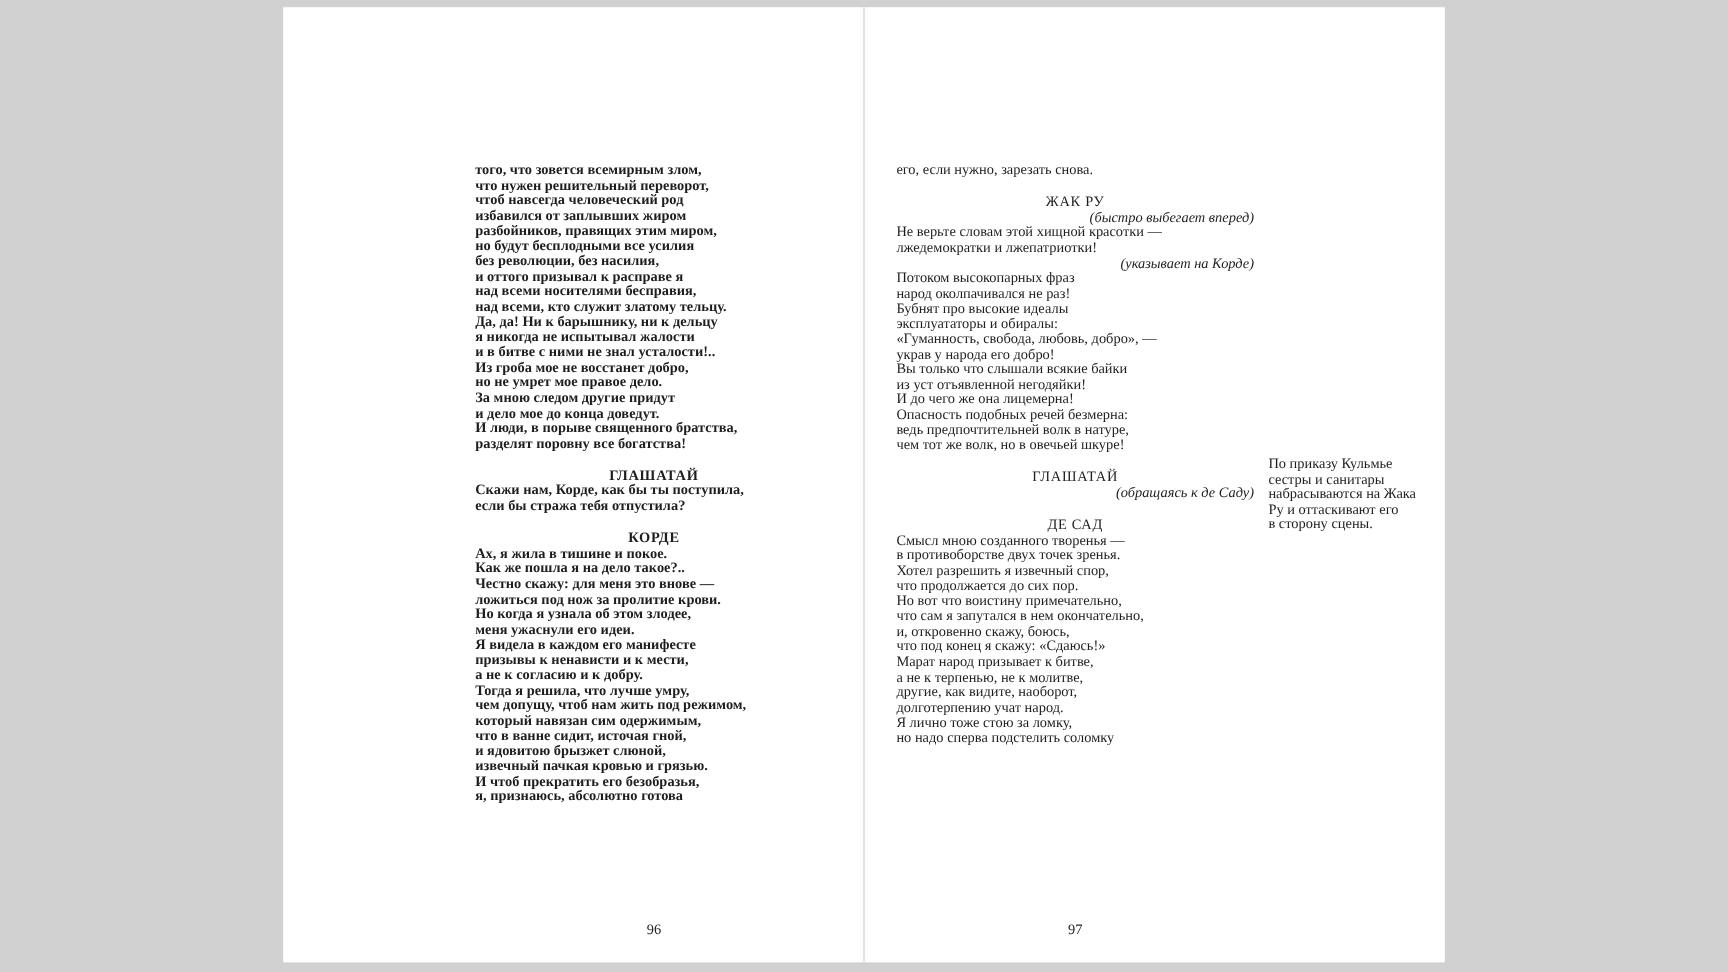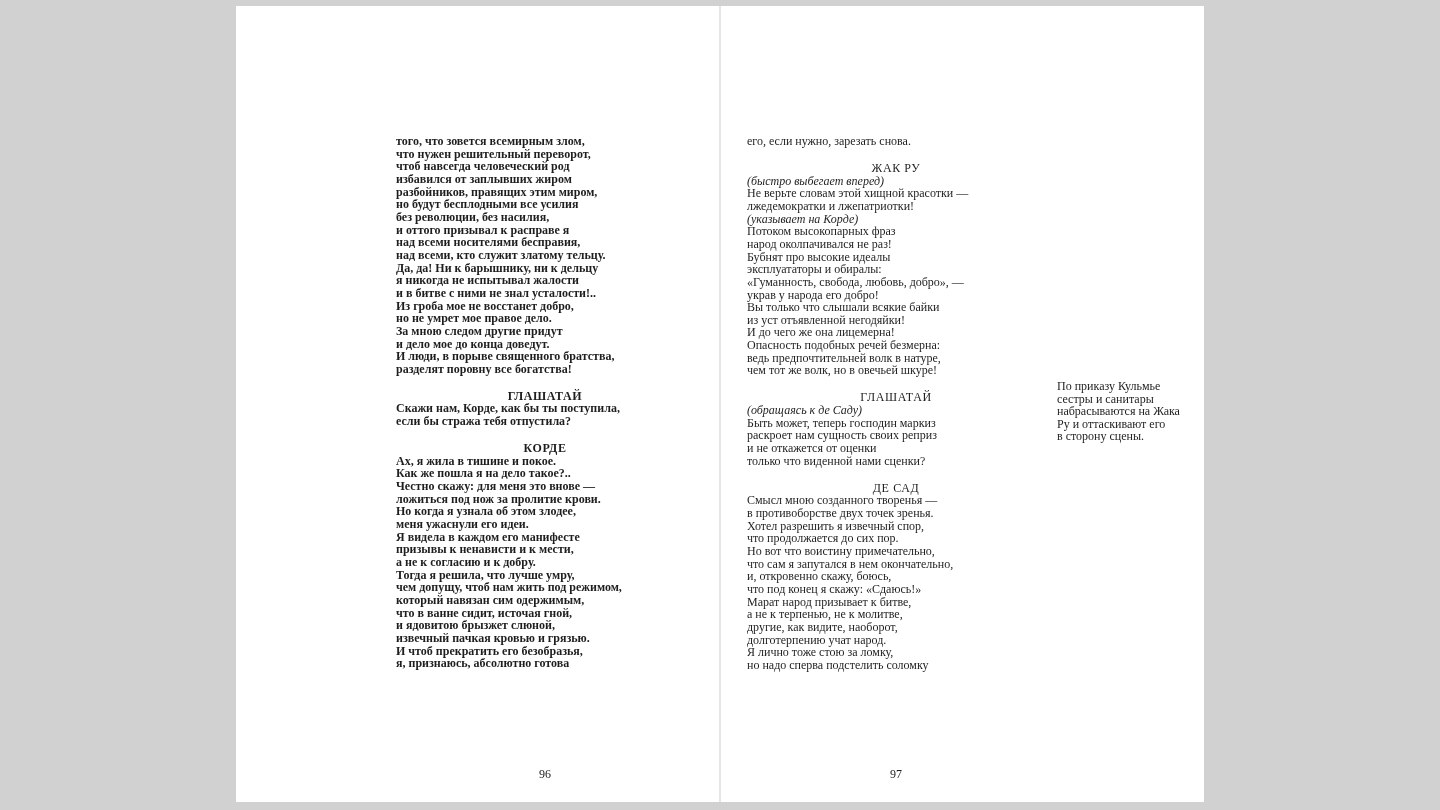--- a/index.html
+++ b/index.html
@@ -46,21 +46,21 @@
   .page.left  .column { left: 160px; font-weight: bold; }
   .page.right .column { left: 27px; }
   .line { white-space: nowrap; }
   .speaker {
     text-align: center;
     margin-top: 14.3px;
     letter-spacing: 0.6px;
     white-space: nowrap;
   }
   .direction {
-    text-align: left;
+    text-align: right;
     font-style: italic;
     white-space: nowrap;
   }
   .page-number {
     position: absolute;
     top: 761px;
     width: 298px;
     text-align: center;
     font-size: 12px;
     color: #1e1e1e;
@@ -154,26 +154,20 @@
           <div class="line">украв у народа его добро!</div>
           <div class="line">Вы только что слышали всякие байки</div>
           <div class="line">из уст отъявленной негодяйки!</div>
           <div class="line">И до чего же она лицемерна!</div>
           <div class="line">Опасность подобных речей безмерна:</div>
           <div class="line">ведь предпочтительней волк в натуре,</div>
           <div class="line">чем тот же волк, но в овечьей шкуре!</div>
         </div>
         <div class="block speaker">ГЛАШАТАЙ</div>
         <div class="block direction">(обращаясь к де Саду)</div>
-        <div class="block verse">
-          <div class="line">Быть может, теперь господин маркиз</div>
-          <div class="line">раскроет нам сущность своих реприз</div>
-          <div class="line">и не откажется от оценки</div>
-          <div class="line">только что виденной нами сценки?</div>
-        </div>
         <div class="block speaker">ДЕ САД</div>
         <div class="block verse">
           <div class="line">Смысл мною созданного творенья —</div>
           <div class="line">в противоборстве двух точек зренья.</div>
           <div class="line">Хотел разрешить я извечный спор,</div>
           <div class="line">что продолжается до сих пор.</div>
           <div class="line">Но вот что воистину примечательно,</div>
           <div class="line">что сам я запутался в нем окончательно,</div>
           <div class="line">и, откровенно скажу, боюсь,</div>
           <div class="line">что под конец я скажу: «Сдаюсь!»</div>

